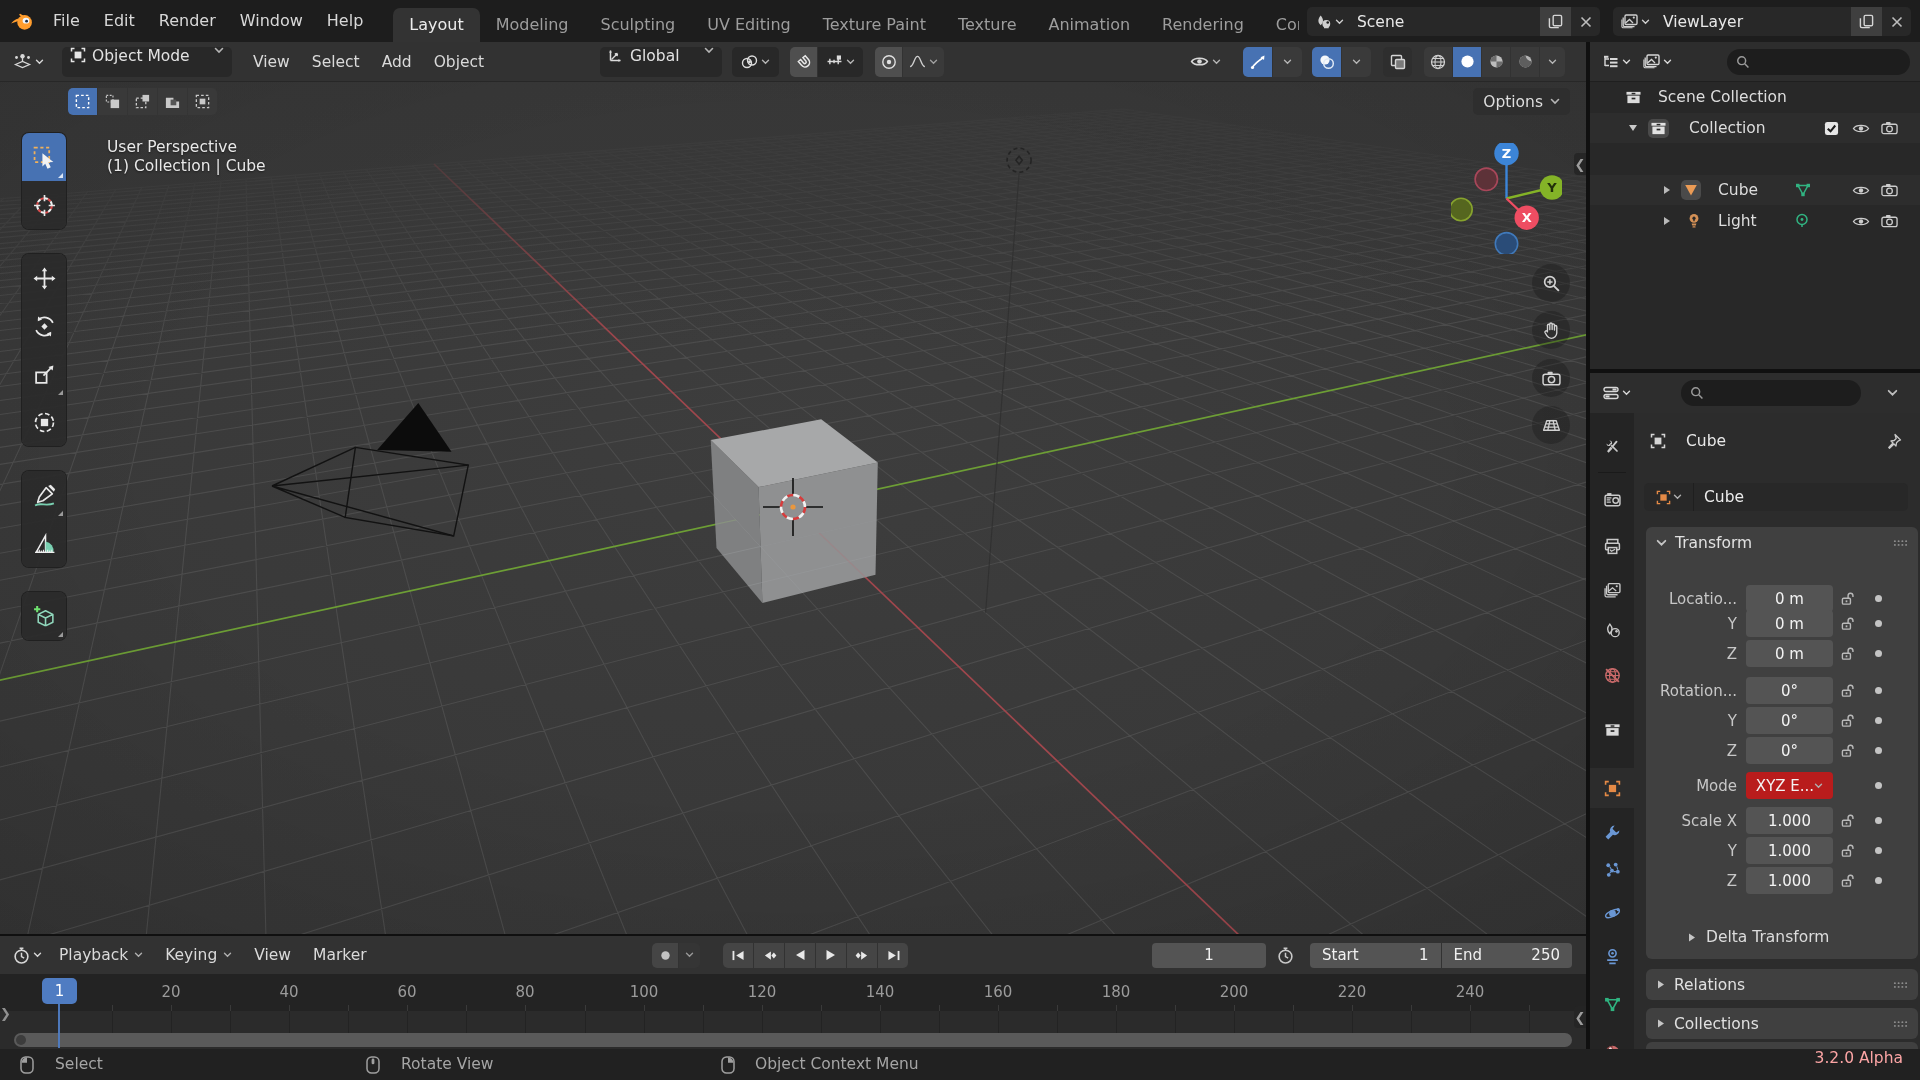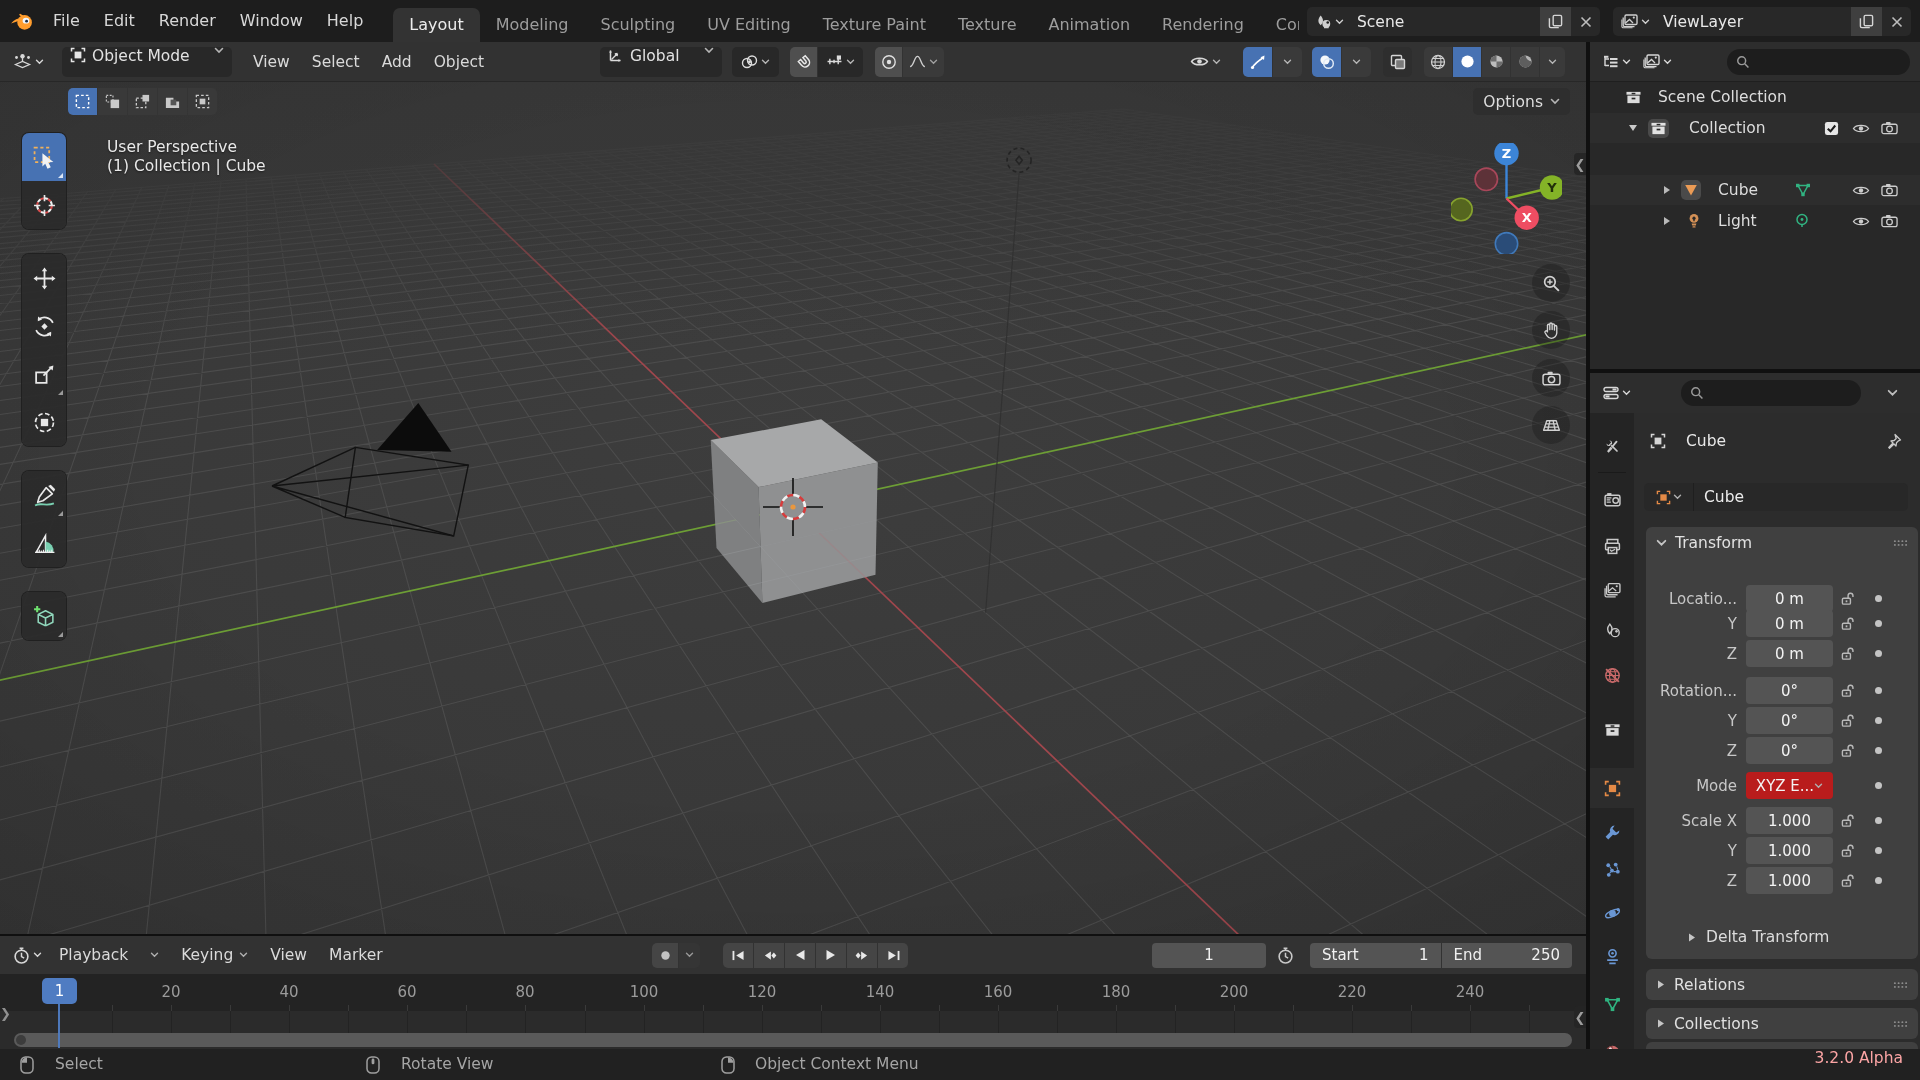--- a/index.html
+++ b/index.html
@@ -1198,21 +1198,21 @@
 <div id="timeline">
   <div id="tl-header">
     <div class="row" style="padding:0 6px 0 13px;gap:3px;color:#d8d8d8">
           <svg class="ic" width="17" height="17">
             <use href="#i-clock"></use>
           </svg>
           <svg class="ic" width="9" height="6">
             <use href="#i-chev"></use>
           </svg>
         </div>
-    <div class="row hmenu" style="gap:22px">
+    <div class="row hmenu" style="gap:6px">
           <span>Playback</span>
           <svg class="ic" width="9" height="6" style="color:#b0b0b0">
             <use href="#i-chev"></use>
           </svg>
         </div>
     <div class="row hmenu" style="gap:6px">
           <span>Keying</span>
           <svg class="ic" width="9" height="6" style="color:#b0b0b0">
             <use href="#i-chev"></use>
           </svg>

